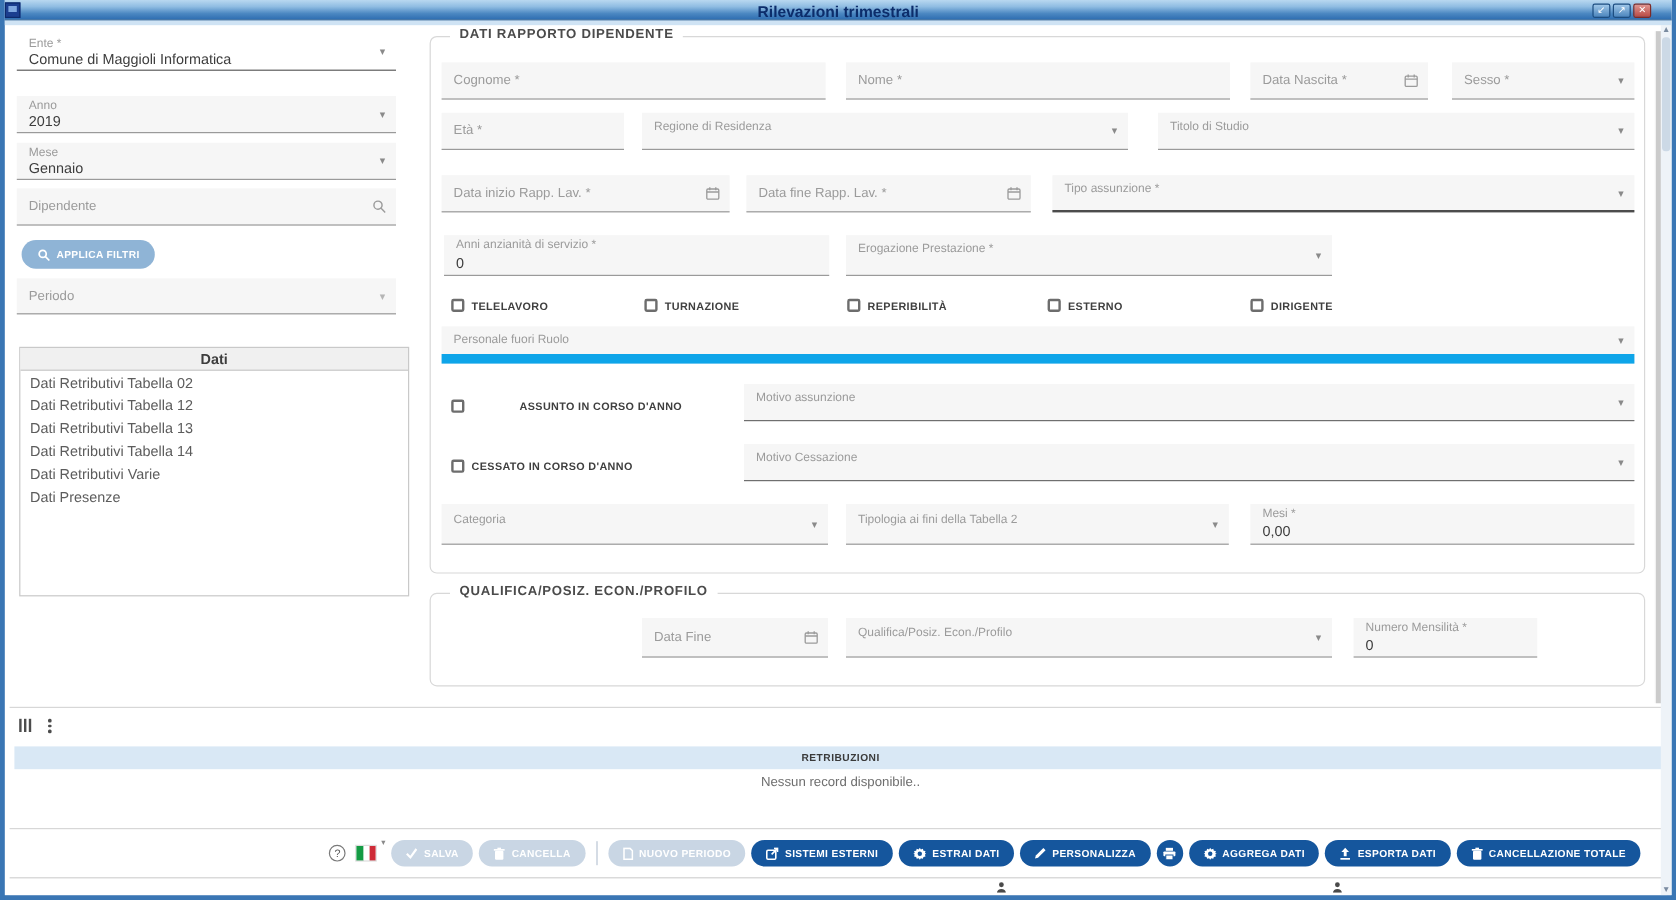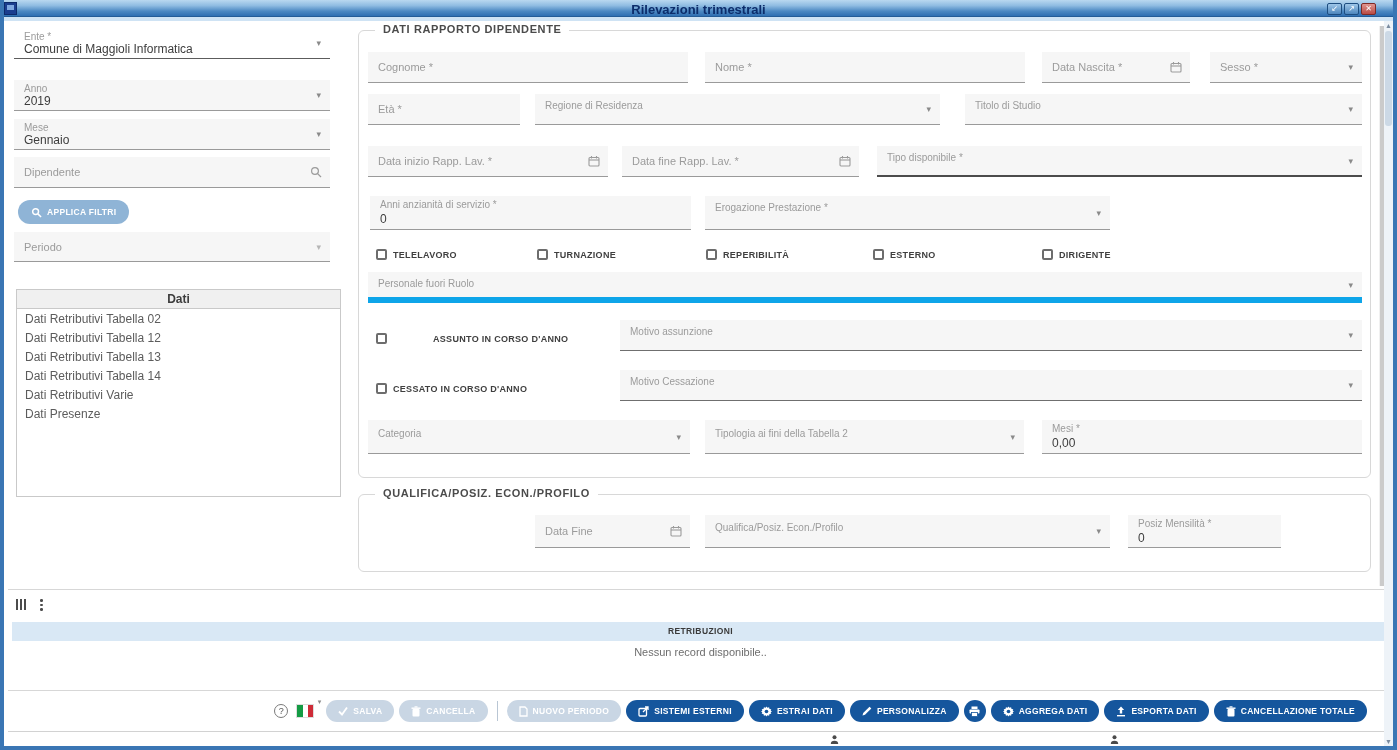--- a/index.html
+++ b/index.html
@@ -181,21 +181,21 @@
     <span class="icn">
       <svg width="12" height="12" viewBox="0 0 12 12">
           <rect x="1" y="2.5" width="10" height="8.5" rx="1" fill="none" stroke="#9b9b9b" stroke-width="1.1"></rect>
           <line x1="3.5" y1="1" x2="3.5" y2="3.5" stroke="#9b9b9b" stroke-width="1.1"></line>
           <line x1="8.5" y1="1" x2="8.5" y2="3.5" stroke="#9b9b9b" stroke-width="1.1"></line>
           <line x1="1" y1="5" x2="11" y2="5" stroke="#9b9b9b" stroke-width="1.1"></line>
         </svg>
     </span>
   </div>
   <div class="fld ph" style="left:873px;top:146px;width:485px;height:31px;border-bottom:2px solid #4c4c4c;">
-    <span class="lab" style="top:6px;transform:none;font-size:10px;">Tipo disponibile *</span>
+    <span class="lab" style="top:6px;transform:none;font-size:10px;">Tipo assunzione *</span>
     <span class="arr">▾</span>
   </div>
 
   <div class="fld" style="left:366px;top:196px;width:321px;height:34px;">
     <span class="lab">Anni anzianità di servizio *</span>
     <span class="val" style="top:16px;">0</span>
   </div>
   <div class="fld ph" style="left:701px;top:196px;width:405px;height:34px;">
     <span class="lab" style="top:6px;transform:none;font-size:10px;">Erogazione Prestazione *</span>
     <span class="arr">▾</span>
@@ -215,21 +215,21 @@
   </div>
   <div class="cbrow" style="left:869px;top:249px;">
     <span class="cb"></span>
     <span class="cblab">ESTERNO</span>
   </div>
   <div class="cbrow" style="left:1038px;top:249px;">
     <span class="cb"></span>
     <span class="cblab">DIRIGENTE</span>
   </div>
 
-  <div class="fld ph" style="left:364px;top:272px;width:994px;height:31px;border-bottom:6px solid #0ea5e9;">
+  <div class="fld ph" style="left:364px;top:272px;width:994px;height:31px;border-bottom:8px solid #0ea5e9;">
     <span class="lab" style="top:6px;transform:none;font-size:10px;">Personale fuori Ruolo</span>
     <span class="arr">▾</span>
   </div>
 
   <div class="cbrow" style="left:372px;top:333px;gap:46px;">
     <span class="cb"></span>
     <span class="cblab">ASSUNTO IN CORSO D'ANNO</span>
   </div>
   <div class="fld ph" style="left:616px;top:320px;width:742px;height:31px;border-bottom:1px solid #6f6f6f;">
     <span class="lab" style="top:6px;transform:none;font-size:10px;">Motivo assunzione</span>
@@ -270,21 +270,21 @@
           <line x1="8.5" y1="1" x2="8.5" y2="3.5" stroke="#9b9b9b" stroke-width="1.1"></line>
           <line x1="1" y1="5" x2="11" y2="5" stroke="#9b9b9b" stroke-width="1.1"></line>
         </svg>
     </span>
   </div>
   <div class="fld ph" style="left:701px;top:515px;width:405px;height:33px;">
     <span class="lab" style="top:7px;transform:none;font-size:10px;">Qualifica/Posiz. Econ./Profilo</span>
     <span class="arr">▾</span>
   </div>
   <div class="fld" style="left:1124px;top:515px;width:153px;height:33px;">
-    <span class="lab">Posiz Mensilità *</span>
+    <span class="lab">Numero Mensilità *</span>
     <span class="val" style="top:16px;">0</span>
   </div>
 
   <div class="inner-scroll">
       <div class="thumb"></div>
     </div>
 
   <div class="grid-sep" style="top:589px;"></div>
 
   <div style="position:absolute;left:12px;top:599px;display:flex;gap:14px;align-items:center;">

